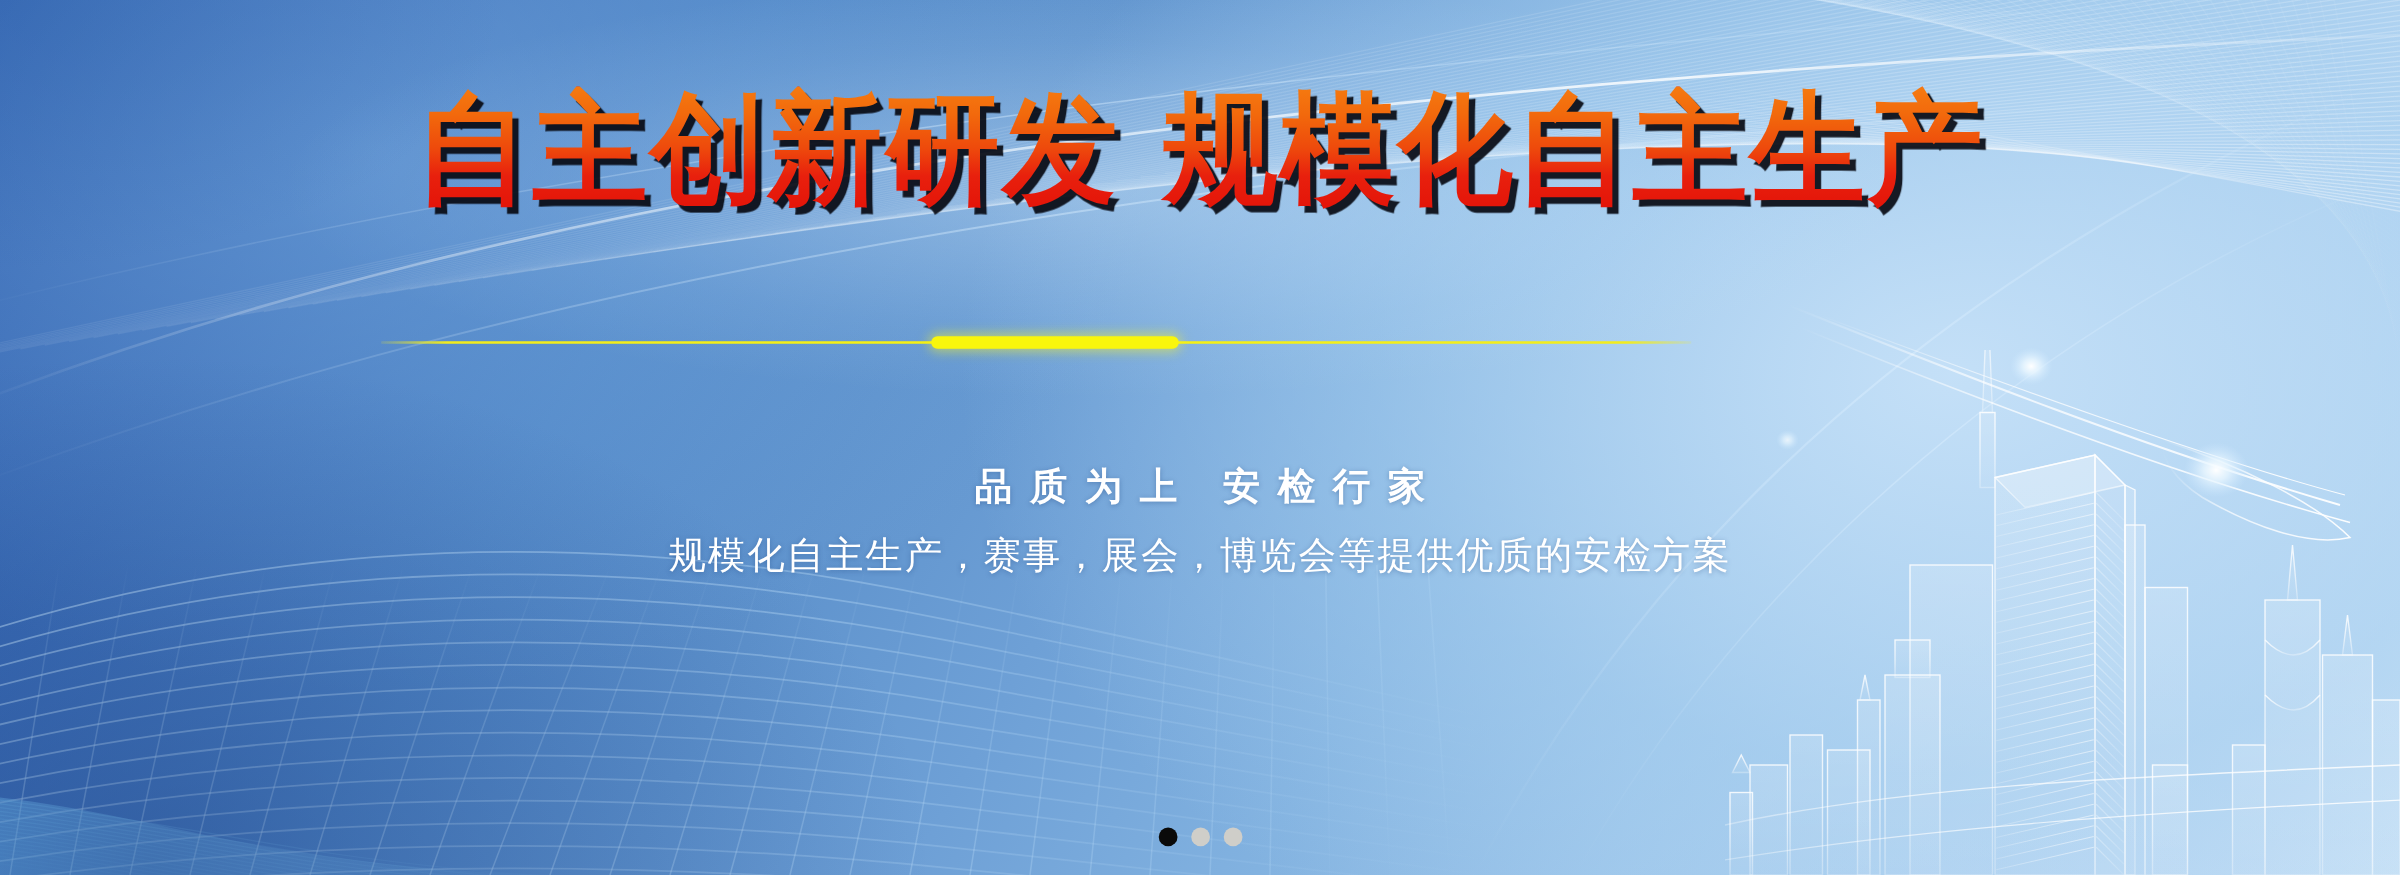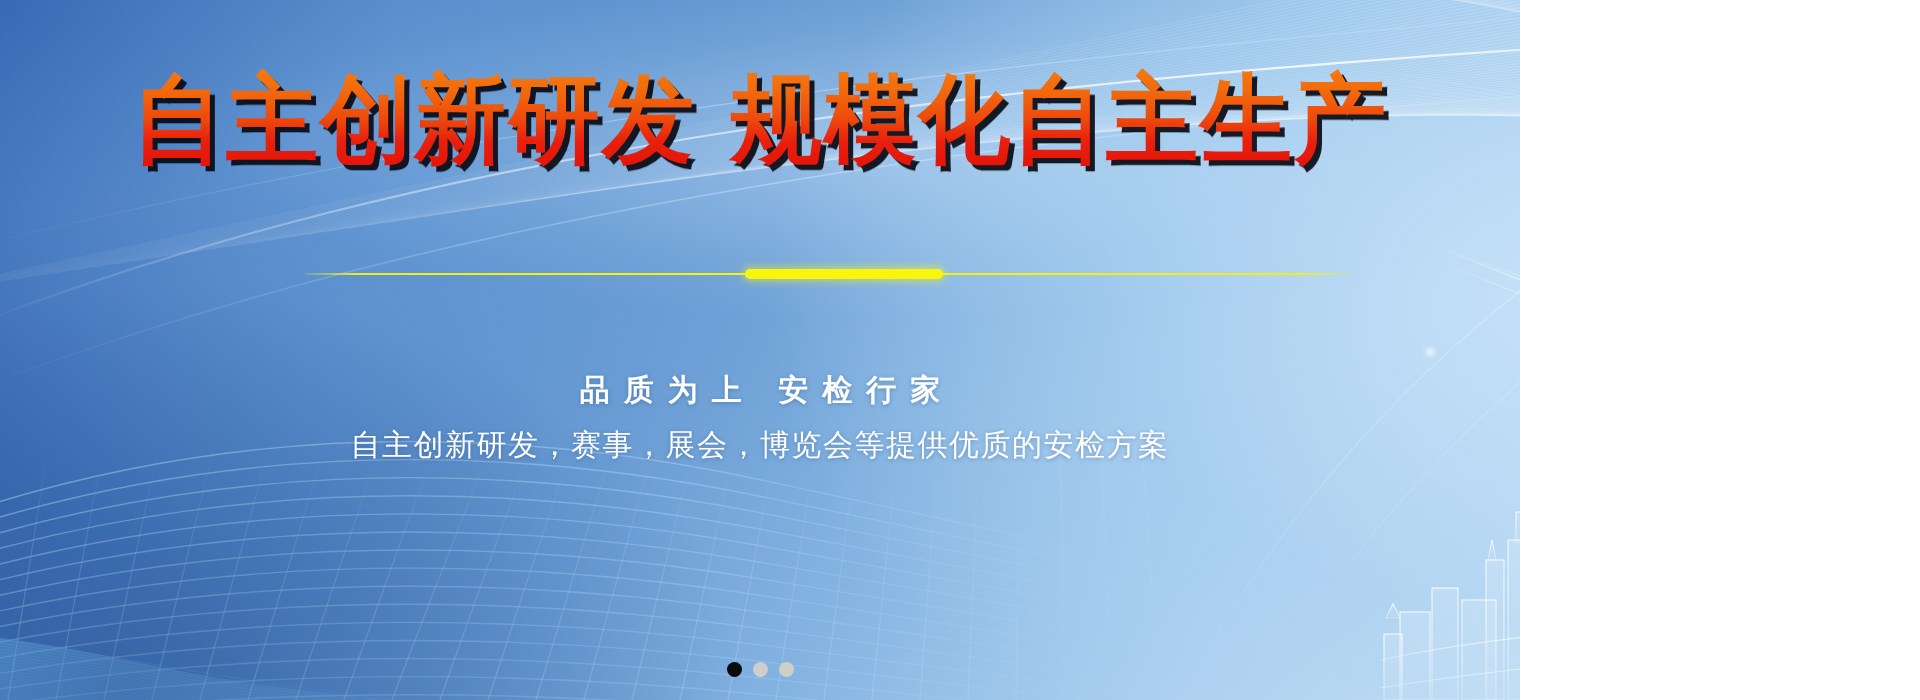--- a/index.html
+++ b/index.html
@@ -1,20 +1,20 @@
 <!DOCTYPE html>
 <html><head>
 <meta charset="utf-8">
 <style>
   html,body{margin:0;padding:0;background:#fff;}
   *{box-sizing:border-box;}
 
   #banner{
     position:relative;
-    width:1520px;
+    width:1920px;
     height:700px;
     overflow:hidden;
     font-family:"Liberation Sans","DejaVu Sans",sans-serif;
     background:
       radial-gradient(ellipse 1100px 760px at 1560px 300px, rgba(198,225,248,0.95) 0%, rgba(168,208,240,0.55) 42%, rgba(120,170,222,0.0) 72%),
       radial-gradient(ellipse 900px 620px at 300px 120px, rgba(120,172,226,0.55) 0%, rgba(70,120,190,0.0) 70%),
       linear-gradient(118deg,
         #2f5fae 0%,
         #3d6fb8 13%,
         #5086c6 27%,
@@ -607,21 +607,21 @@
     <div id="main-title">自主创新研发 规模化自主生产</div>
   </div>
 
   <div id="divider">
     <div class="hair"></div>
     <div class="thick"></div>
   </div>
 
   <div id="sub-wrap">
     <div id="sub-line-1">品质为上  安检行家</div>
-    <div id="sub-line-2">自主创新研发，赛事，展会，博览会等提供优质的安检方案</div>
+    <div id="sub-line-2">规模化自主生产，赛事，展会，博览会等提供优质的安检方案</div>
   </div>
 
   <div id="dots">
     <span class="dot active"></span>
     <span class="dot"></span>
     <span class="dot"></span>
   </div>
 
 </div>
 

